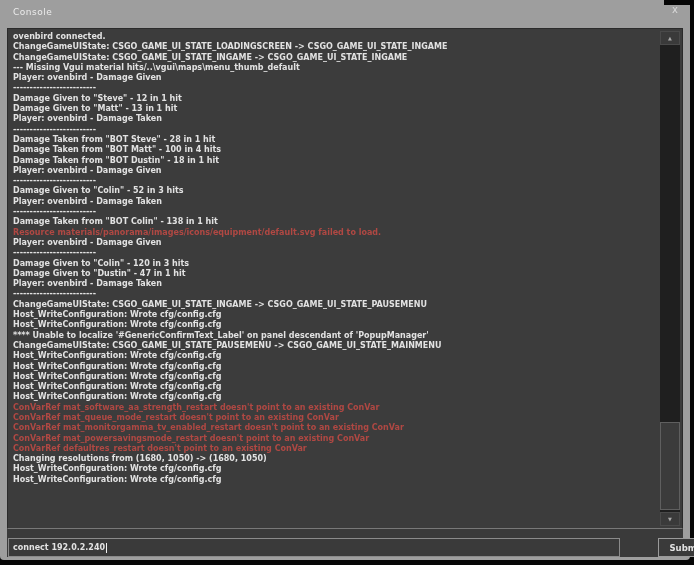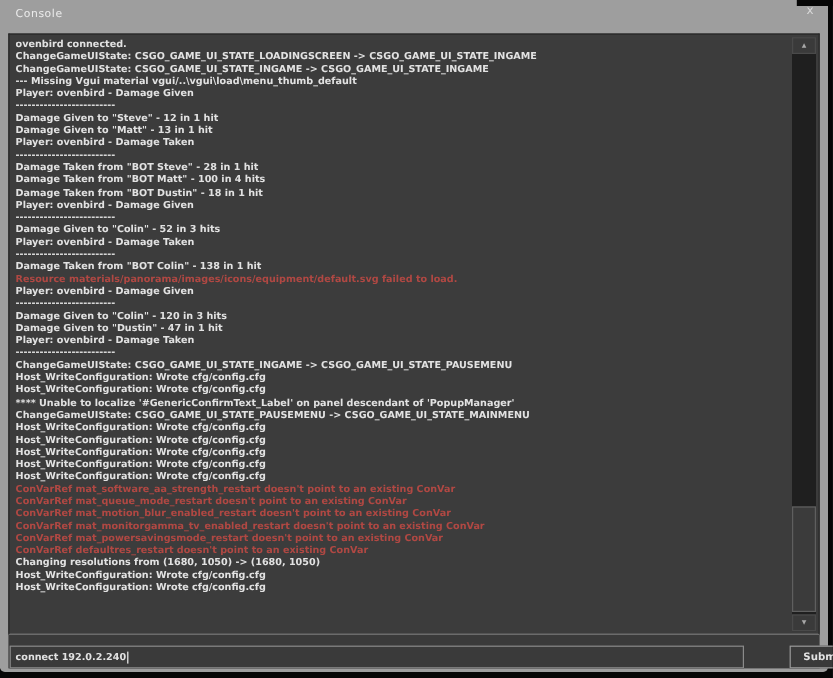--- a/index.html
+++ b/index.html
@@ -89,21 +89,21 @@
     <span class="close-x">x</span>
   </div>
 
   <div class="content-bg"></div>
 
   <div class="output-panel">
     <div class="output-text">
         <div class="line">ovenbird connected.</div>
         <div class="line">ChangeGameUIState: CSGO_GAME_UI_STATE_LOADINGSCREEN -&gt; CSGO_GAME_UI_STATE_INGAME</div>
         <div class="line">ChangeGameUIState: CSGO_GAME_UI_STATE_INGAME -&gt; CSGO_GAME_UI_STATE_INGAME</div>
-        <div class="line">--- Missing Vgui material vgui/..\vgui\load\menu_thumb_default</div>
+        <div class="line">--- Missing Vgui material hits/..\vgui\maps\menu_thumb_default</div>
         <div class="line">Player: ovenbird - Damage Given</div>
         <div class="line">-------------------------</div>
         <div class="line">Damage Given to "Steve" - 12 in 1 hit</div>
         <div class="line">Damage Given to "Matt" - 13 in 1 hit</div>
         <div class="line">Player: ovenbird - Damage Taken</div>
         <div class="line">-------------------------</div>
         <div class="line">Damage Taken from "BOT Steve" - 28 in 1 hit</div>
         <div class="line">Damage Taken from "BOT Matt" - 100 in 4 hits</div>
         <div class="line">Damage Taken from "BOT Dustin" - 18 in 1 hit</div>
         <div class="line">Player: ovenbird - Damage Given</div>
@@ -124,21 +124,20 @@
         <div class="line">Host_WriteConfiguration: Wrote cfg/config.cfg</div>
         <div class="line">**** Unable to localize '#GenericConfirmText_Label' on panel descendant of 'PopupManager'</div>
         <div class="line">ChangeGameUIState: CSGO_GAME_UI_STATE_PAUSEMENU -&gt; CSGO_GAME_UI_STATE_MAINMENU</div>
         <div class="line">Host_WriteConfiguration: Wrote cfg/config.cfg</div>
         <div class="line">Host_WriteConfiguration: Wrote cfg/config.cfg</div>
         <div class="line">Host_WriteConfiguration: Wrote cfg/config.cfg</div>
         <div class="line">Host_WriteConfiguration: Wrote cfg/config.cfg</div>
         <div class="line">Host_WriteConfiguration: Wrote cfg/config.cfg</div>
         <div class="line error">ConVarRef mat_software_aa_strength_restart doesn't point to an existing ConVar</div>
         <div class="line error">ConVarRef mat_queue_mode_restart doesn't point to an existing ConVar</div>
-        <div class="line error">ConVarRef mat_motion_blur_enabled_restart doesn't point to an existing ConVar</div>
         <div class="line error">ConVarRef mat_monitorgamma_tv_enabled_restart doesn't point to an existing ConVar</div>
         <div class="line error">ConVarRef mat_powersavingsmode_restart doesn't point to an existing ConVar</div>
         <div class="line error">ConVarRef defaultres_restart doesn't point to an existing ConVar</div>
         <div class="line">Changing resolutions from (1680, 1050) -&gt; (1680, 1050)</div>
         <div class="line">Host_WriteConfiguration: Wrote cfg/config.cfg</div>
         <div class="line">Host_WriteConfiguration: Wrote cfg/config.cfg</div>
       </div>
     <div class="scrollbar">
       <div class="sb-btn sb-up"><span>▲</span></div>
       <div class="sb-thumb"></div>

